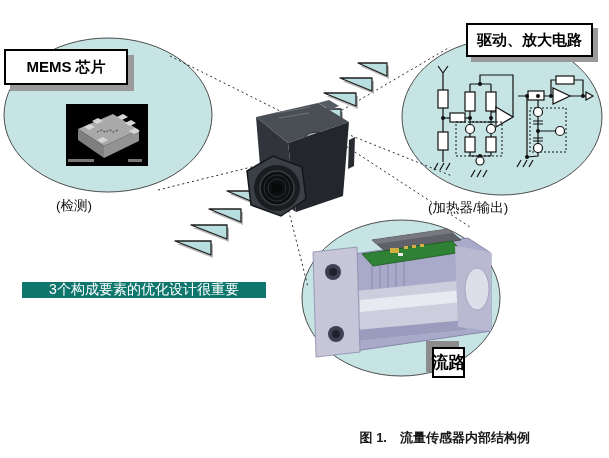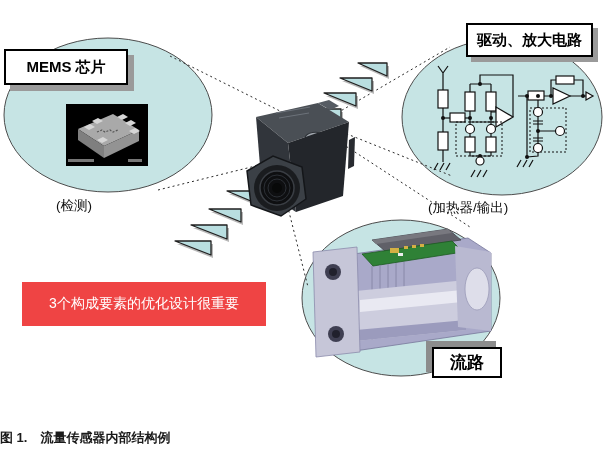--- a/index.html
+++ b/index.html
@@ -8,31 +8,31 @@
     font-family:"Liberation Sans","DejaVu Sans",sans-serif;color:#000;
   }
   .stage svg{position:absolute;left:0;top:0;}
   .label-box{
     position:absolute;background:#ffffff;border:2px solid #000;
     display:flex;align-items:center;justify-content:center;
     font-weight:bold;white-space:nowrap;box-sizing:border-box;
   }
   .label-mems{left:4px;top:49px;width:124px;height:36px;font-size:15px;box-shadow:6px 6px 0 #9a9a9a;}
   .label-drive{left:466px;top:23px;width:127px;height:34px;font-size:15px;box-shadow:5px 5px 0 #9a9a9a;}
-  .label-flow{left:432px;top:347px;width:70px;height:31px;font-size:17px;box-shadow:-6px -6px 0 #8c8c8c;}
+  .label-flow{left:432px;top:347px;width:33px;height:31px;font-size:17px;box-shadow:-6px -6px 0 #8c8c8c;}
   .sub-label{position:absolute;font-size:13.5px;color:#111;white-space:nowrap;}
   .sub-mems{left:36px;top:197px;margin-left:20px;}
   .sub-drive{left:428px;top:199px;}
   .banner{
-    position:absolute;left:22px;top:282px;width:244px;height:44px;
-    background:#ef4444;color:#ffffff;font-size:14px;
+    position:absolute;left:22px;top:282px;width:244px;height:16px;
+    background:#0f766e;color:#ffffff;font-size:14px;
     display:flex;align-items:center;justify-content:center;white-space:nowrap;
   }
   .caption{
-    position:absolute;left:0;top:429px;width:577px;text-align:left;
+    position:absolute;left:0;top:429px;width:530px;text-align:right;
     font-weight:bold;font-size:13px;color:#1a1a1a;white-space:pre;
   }
 </style>
 </head>
 <body>
 
 <div class="stage">
 
 <svg width="609" height="458" viewBox="0 0 609 458">
 

